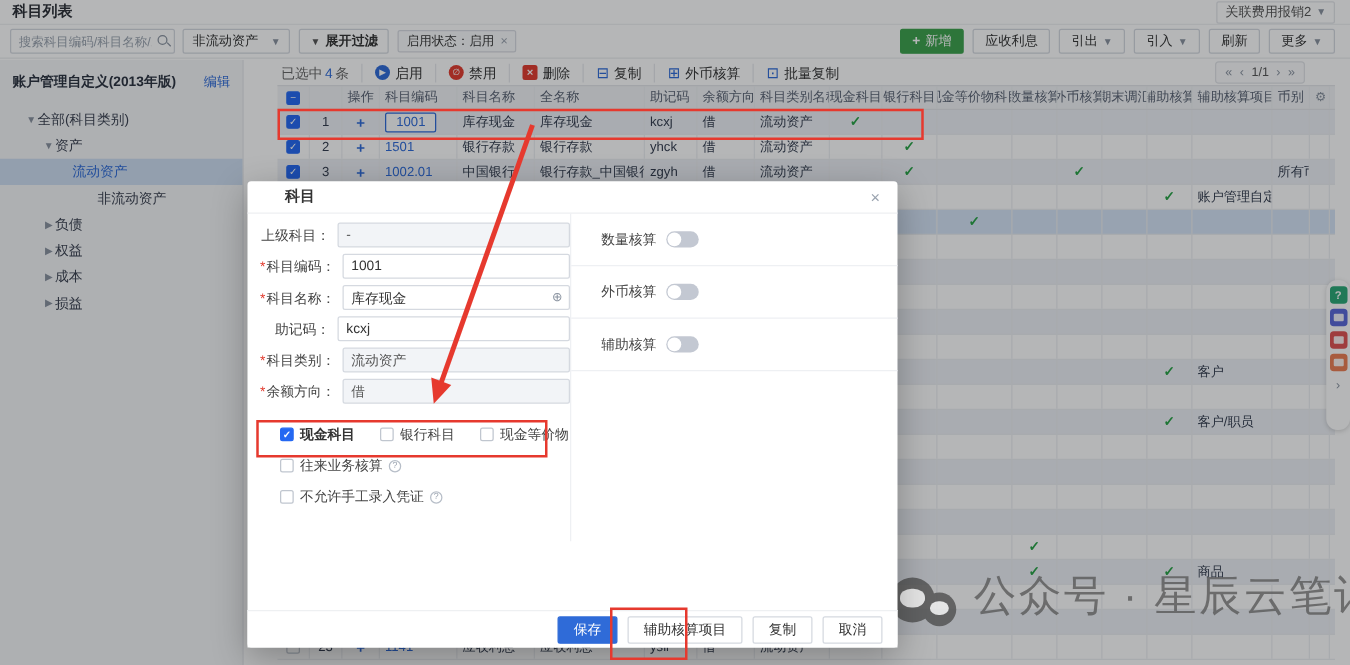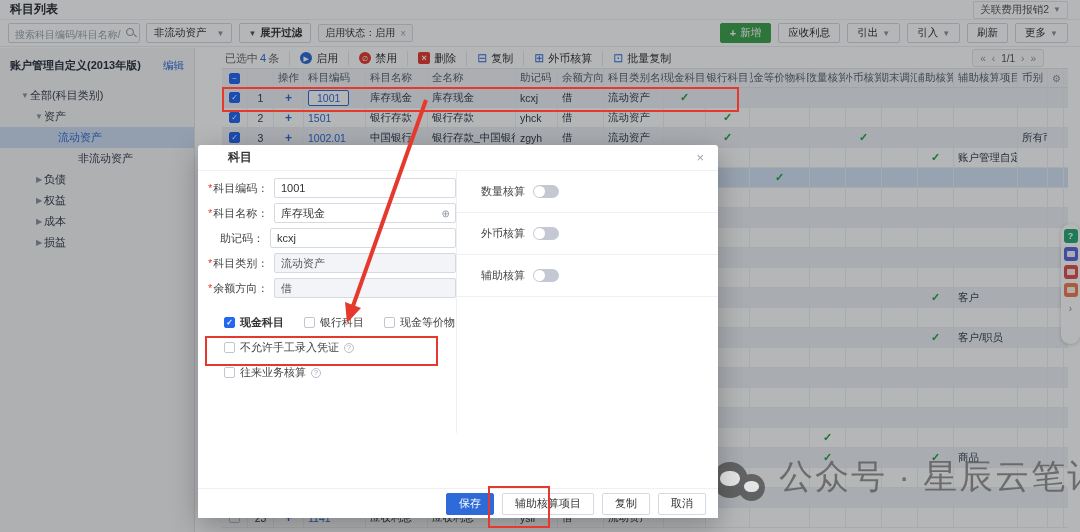--- a/index.html
+++ b/index.html
@@ -808,20 +808,24 @@
   </div>
 
   <div class="modal">
     <div class="m-head">
       <span class="m-title">科目</span>
       <span class="m-close">×</span>
     </div>
     <div class="m-body">
       <div class="m-form" id="m-form">
           <div class="mrow">
+            <span class="mlabel">上级科目：</span>
+            <div class="minput disabled">-</div>
+          </div>
+          <div class="mrow">
             <span class="mlabel"><span class="req">*</span>科目编码：</span>
             <div class="minput">1001</div>
           </div>
           <div class="mrow">
             <span class="mlabel"><span class="req">*</span>科目名称：</span>
             <div class="minput">库存现金<span class="globe">⊕</span></div>
           </div>
           <div class="mrow">
             <span class="mlabel">助记码：</span>
             <div class="minput">kcxj</div>
@@ -843,26 +847,26 @@
               <span class="cb"></span>
               <span>银行科目</span>
             </label>
             <label class="flag light">
               <span class="cb"></span>
               <span>现金等价物</span>
             </label>
           </div>
           <label class="extra">
             <span class="cb"></span>
-            <span>不允许手工录入凭证</span>
+            <span>往来业务核算</span>
             <span class="qmark">?</span>
           </label>
           <label class="extra">
             <span class="cb"></span>
-            <span>往来业务核算</span>
+            <span>不允许手工录入凭证</span>
             <span class="qmark">?</span>
           </label>
         </div>
       <div class="m-right" id="m-right">
           <div class="sect">
             <span class="slabel">数量核算</span>
             <span class="toggle">
               <span class="knob"></span>
             </span>
           </div>

